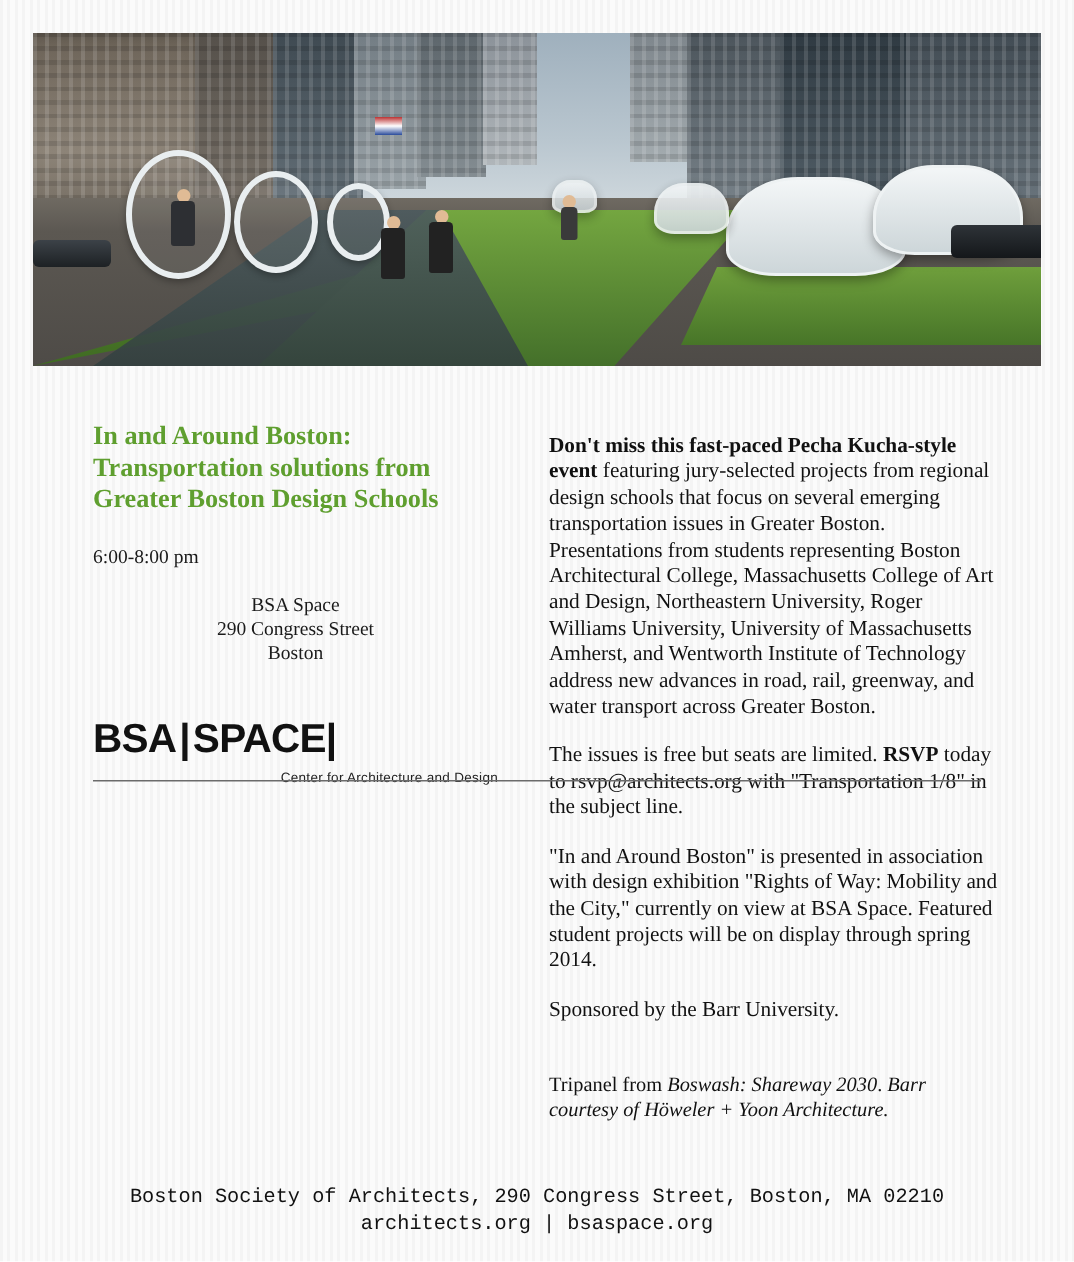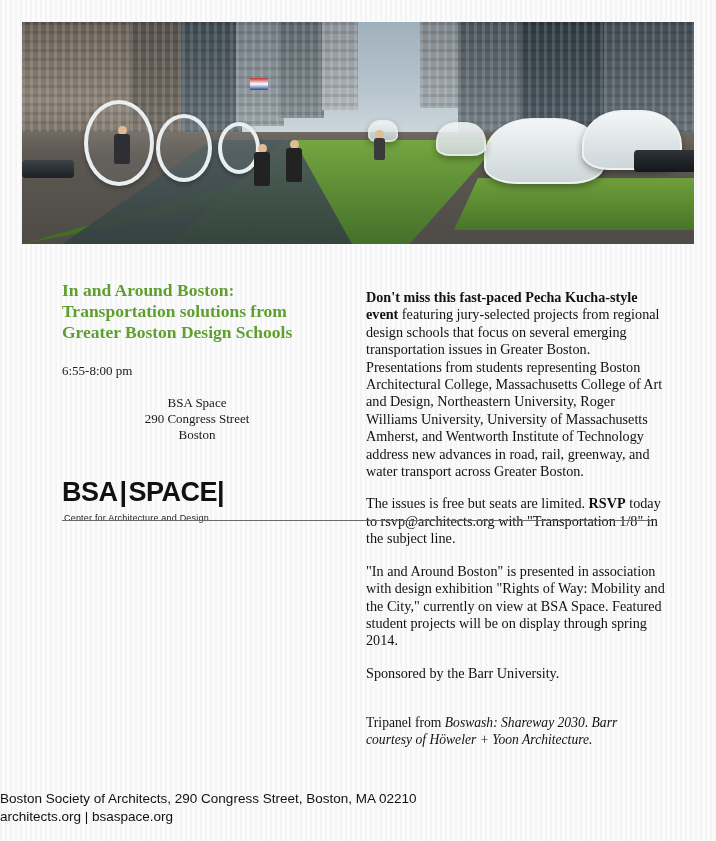--- a/index.html
+++ b/index.html
@@ -187,20 +187,21 @@
     font-weight: bold;
     padding: 0 2px;
   }
   .logo-sub {
     font-family: "Liberation Sans", sans-serif;
     font-size: 9px;
     color: #222;
     margin-top: 5px;
     letter-spacing: .2px;
     padding-left: 2px;
+    text-align: right;
   }
   .col-right {
     position: absolute;
     left: 344px;
     top: 10px;
     width: 300px;
     margin-top: 21px;
   }
   .para {
     font-family: "Liberation Serif", serif;
@@ -225,22 +226,22 @@
     left: 62px;
     right: 62px;
     top: 520px;
     border-top: 1px solid #6b6b6b;
   }
   .footer {
     position: absolute;
     left: 0;
     right: 0;
     top: 790px;
-    text-align: left;
-    font-family: Liberation Sans, sans-serif;
+    text-align: center;
+    font-family: Liberation Mono, monospace;
     font-size: 13.5px;
     line-height: 18px;
     color: #111;
   }
 </style>
 </head>
 <body>
 
 <div class="page">
 
@@ -315,21 +316,21 @@
     <div class="car c1"></div>
     <div class="car c2"></div>
   </div>
 
   <div class="content">
 
     <div class="col-left">
       <h1 class="headline">In and Around Boston: Transportation solutions from Greater Boston Design Schools</h1>
 
       <div class="meta">
-        <div>6:55-8:00 pm</div>
+        <div>6:00-8:00 pm</div>
       </div>
 
       <div class="venue">
         <div>BSA Space</div>
         <div>290 Congress Street</div>
         <div>Boston</div>
       </div>
 
       <div class="logo-wrap">
         <div class="logo-main">

